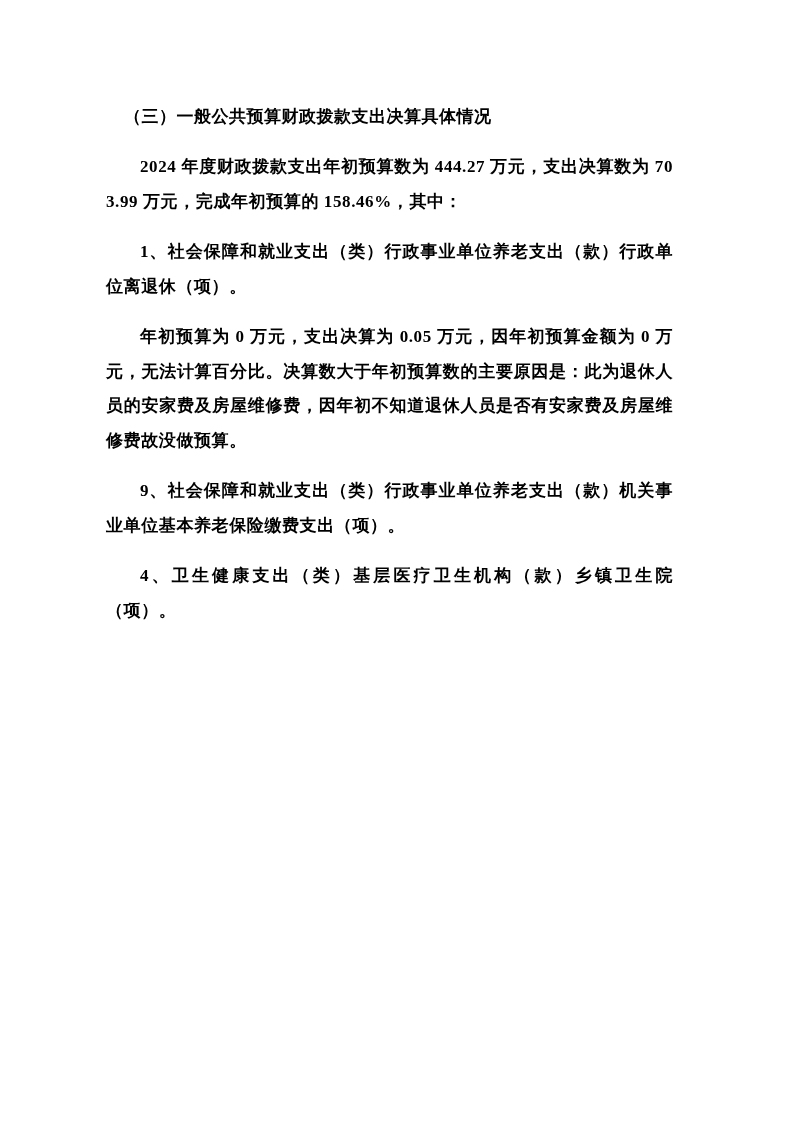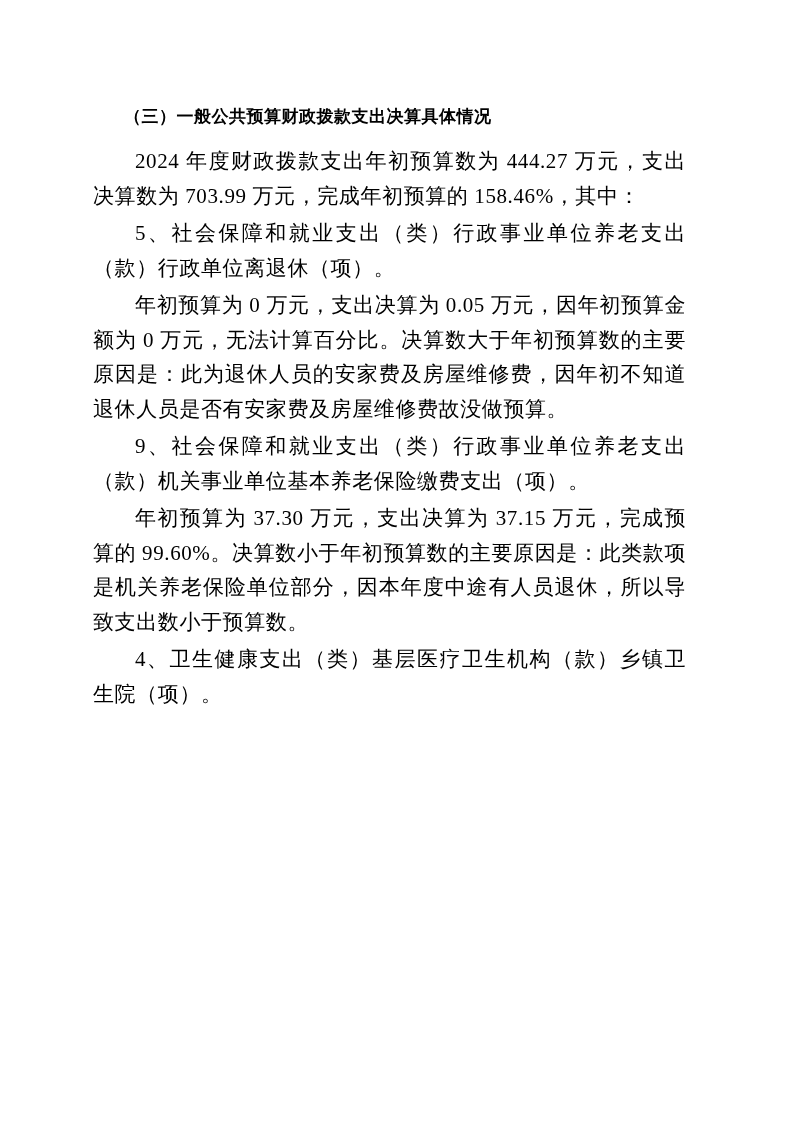--- a/index.html
+++ b/index.html
@@ -28,43 +28,43 @@
   .doc-heading {
     font-size: 17px;
     font-weight: bold;
     font-family: "Liberation Sans", "DejaVu Sans", sans-serif;
     text-indent: 2em;
     margin: 0 0 10px 0;
     line-height: 34px;
     letter-spacing: 0.5px;
   }
   .doc-para {
-    font-size: 21px;
+    font-size: 17px;
     line-height: 34.5px;
     text-indent: 2em;
     text-align: justify;
-    margin: 3px;
+    margin: 16px;
     letter-spacing: 0.6px;
     word-break: break-all;
+    font-weight: bold;
   }
 </style>
 </head>
 <body>
 
 <div class="page">
   <h2 class="doc-heading">（三）一般公共预算财政拨款支出决算具体情况</h2>
 
   <p class="doc-para">2024 年度财政拨款支出年初预算数为 444.27 万元，支出决算数为 703.99 万元，完成年初预算的 158.46%，其中：</p>
 
-  <p class="doc-para">5、社会保障和就业支出（类）行政事业单位养老支出（款）行政单位离退休（项）。</p>
+  <p class="doc-para">1、社会保障和就业支出（类）行政事业单位养老支出（款）行政单位离退休（项）。</p>
 
   <p class="doc-para">年初预算为 0 万元，支出决算为 0.05 万元，因年初预算金额为 0 万元，无法计算百分比。决算数大于年初预算数的主要原因是：此为退休人员的安家费及房屋维修费，因年初不知道退休人员是否有安家费及房屋维修费故没做预算。</p>
 
   <p class="doc-para">9、社会保障和就业支出（类）行政事业单位养老支出（款）机关事业单位基本养老保险缴费支出（项）。</p>
 
-  <p class="doc-para">年初预算为 37.30 万元，支出决算为 37.15 万元，完成预算的 99.60%。决算数小于年初预算数的主要原因是：此类款项是机关养老保险单位部分，因本年度中途有人员退休，所以导致支出数小于预算数。</p>
 
 
 
   <p class="doc-para">4、卫生健康支出（类）基层医疗卫生机构（款）乡镇卫生院（项）。</p>
 
 
 </div>
 
 </body></html>

